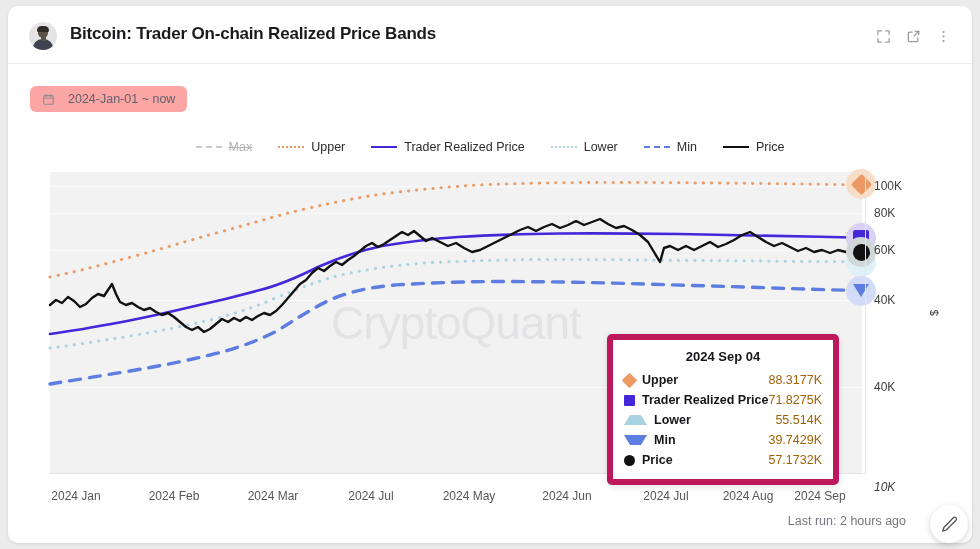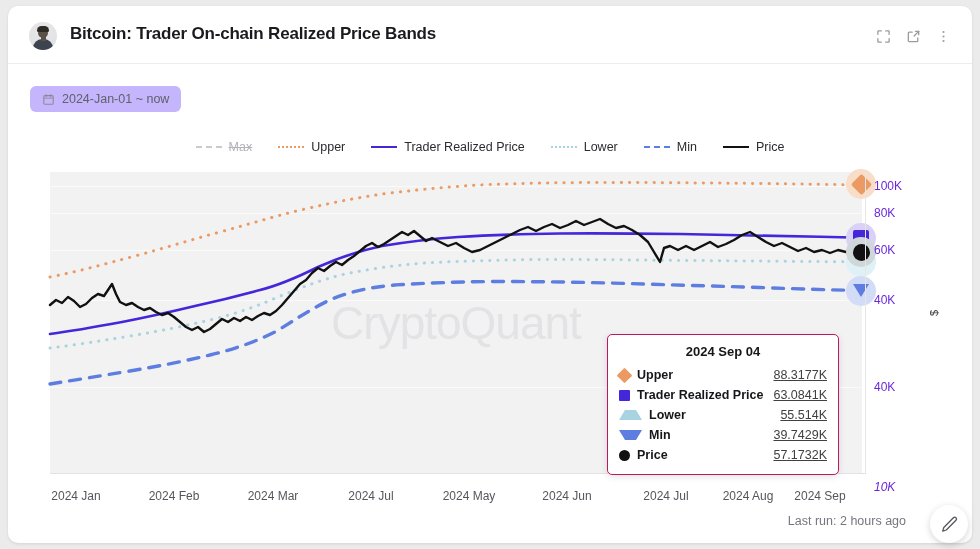--- a/index.html
+++ b/index.html
@@ -34,67 +34,67 @@
     font-size:17px;font-weight:bold;color:#1b1b1f;letter-spacing:-.2px;
   }
   .hdr-icons{position:absolute;right:16px;top:18px;height:24px;display:flex;align-items:center;gap:4px;}
   .icon-btn{
     width:26px;height:26px;display:flex;align-items:center;justify-content:center;
     border-radius:5px;cursor:pointer;color:#9b9ba1;
   }
   
   .datepill{
     position:absolute;left:22px;top:80px;height:26px;
-    display:flex;align-items:center;gap:7px;padding:0 12px;
-    background:#c4b5fd;border-radius:6px;cursor:pointer;
+    display:flex;align-items:center;gap:13px;padding:0 12px;
+    background:#fca5a5;border-radius:6px;cursor:pointer;
     font-size:12.5px;color:#61616a;
   }
   
   .legend{
     position:absolute;left:0;top:131px;width:964px;height:20px;
     display:flex;align-items:center;justify-content:center;gap:26px;
   }
   .lg{display:flex;align-items:center;gap:7px;cursor:pointer;font-size:12.5px;color:#2b2b31;}
   .lg.off{color:#b2b2b8;text-decoration:line-through;}
   .lgline{width:26px;height:0;display:block;}
   .lgtxt{white-space:nowrap;}
   
   .plotwrap{position:absolute;left:42px;top:166px;width:812px;height:302px;}
   .plotbg{position:absolute;inset:0;background:#f2f2f3;}
   .grid-h{position:absolute;left:0;width:100%;height:1px;background:#fafafa;}
   .ytick{
-    position:absolute;left:866px;font-size:12px;color:#6d28d9;transform:translateY(-50%);
+    position:absolute;left:866px;font-size:12px;color:#404040;transform:translateY(-50%);
   }
   .axis-right{position:absolute;left:857px;top:166px;width:1px;height:302px;background:#e6e6e8;}
   .axis-bottom{position:absolute;left:42px;top:467px;width:816px;height:1px;background:#e2e2e4;}
   .ylabel{
     position:absolute;left:920px;top:310px;font-size:11px;color:#3c3c42;
     transform:rotate(-90deg);transform-origin:left top;
   }
   .xtick{
     position:absolute;top:483px;font-size:12px;color:#55555c;transform:translateX(-50%);
     white-space:nowrap;
   }
   .watermark{
     position:absolute;left:0;top:0;width:812px;height:302px;
     display:flex;align-items:center;justify-content:center;
     font-size:46px;font-weight:normal;color:#e3e3e6;letter-spacing:-1px;
     pointer-events:none;user-select:none;
   }
   
   .tooltip{
     position:absolute;left:599px;top:328px;width:232px;
-    background:#ffffff;border:1px solid #be185d;border-radius:5px;
+    background:#ffffff;border:6px solid #be185d;border-radius:5px;
     box-shadow:0 2px 7px rgba(0,0,0,.11);
     padding:9px 11px 9px 11px;box-sizing:border-box;
   }
   .tt-date{text-align:center;font-size:13px;font-weight:bold;color:#17171b;margin-bottom:6px;}
   .tt-row{display:flex;align-items:center;height:20px;font-size:12.5px;}
   .tt-name{font-weight:bold;color:#17171b;margin-left:7px;white-space:nowrap;}
-  .tt-val{margin-left:auto;color:#404040;text-decoration:underline;}
+  .tt-val{margin-left:auto;color:#a16207;}
   .mk{width:11px;height:11px;flex:0 0 11px;}
   
   .mk-diamond{transform:rotate(45deg);border-radius:1px;}
   .mk-square{border-radius:1px;}
   .mk-tri-up{width:0;height:0;border-left:6px solid transparent;border-right:6px solid transparent;border-bottom:10px solid currentColor;background:none!important;}
   .mk-tri-dn{width:0;height:0;border-left:6px solid transparent;border-right:6px solid transparent;border-top:10px solid currentColor;background:none!important;}
   .mk-circle{border-radius:50%;}
   
   .ep{position:absolute;border-radius:50%;display:flex;align-items:center;justify-content:center;}
   
@@ -265,21 +265,21 @@
 
     <div class="tt-row">
       <span class="mk mk-diamond" style="background:#eb9a63;"></span>
       <span class="tt-name">Upper</span>
       <span class="tt-val">88.3177K</span>
     </div>
 
     <div class="tt-row">
       <span class="mk mk-square" style="background:#4526d9;"></span>
       <span class="tt-name">Trader Realized Price</span>
-      <span class="tt-val">63.0841K</span>
+      <span class="tt-val">71.8275K</span>
     </div>
 
     <div class="tt-row">
       <span class="mk mk-tri-up" style="color:#a8d3e0;"></span>
       <span class="tt-name">Lower</span>
       <span class="tt-val">55.514K</span>
     </div>
 
     <div class="tt-row">
       <span class="mk mk-tri-dn" style="color:#5d7ee0;"></span>

